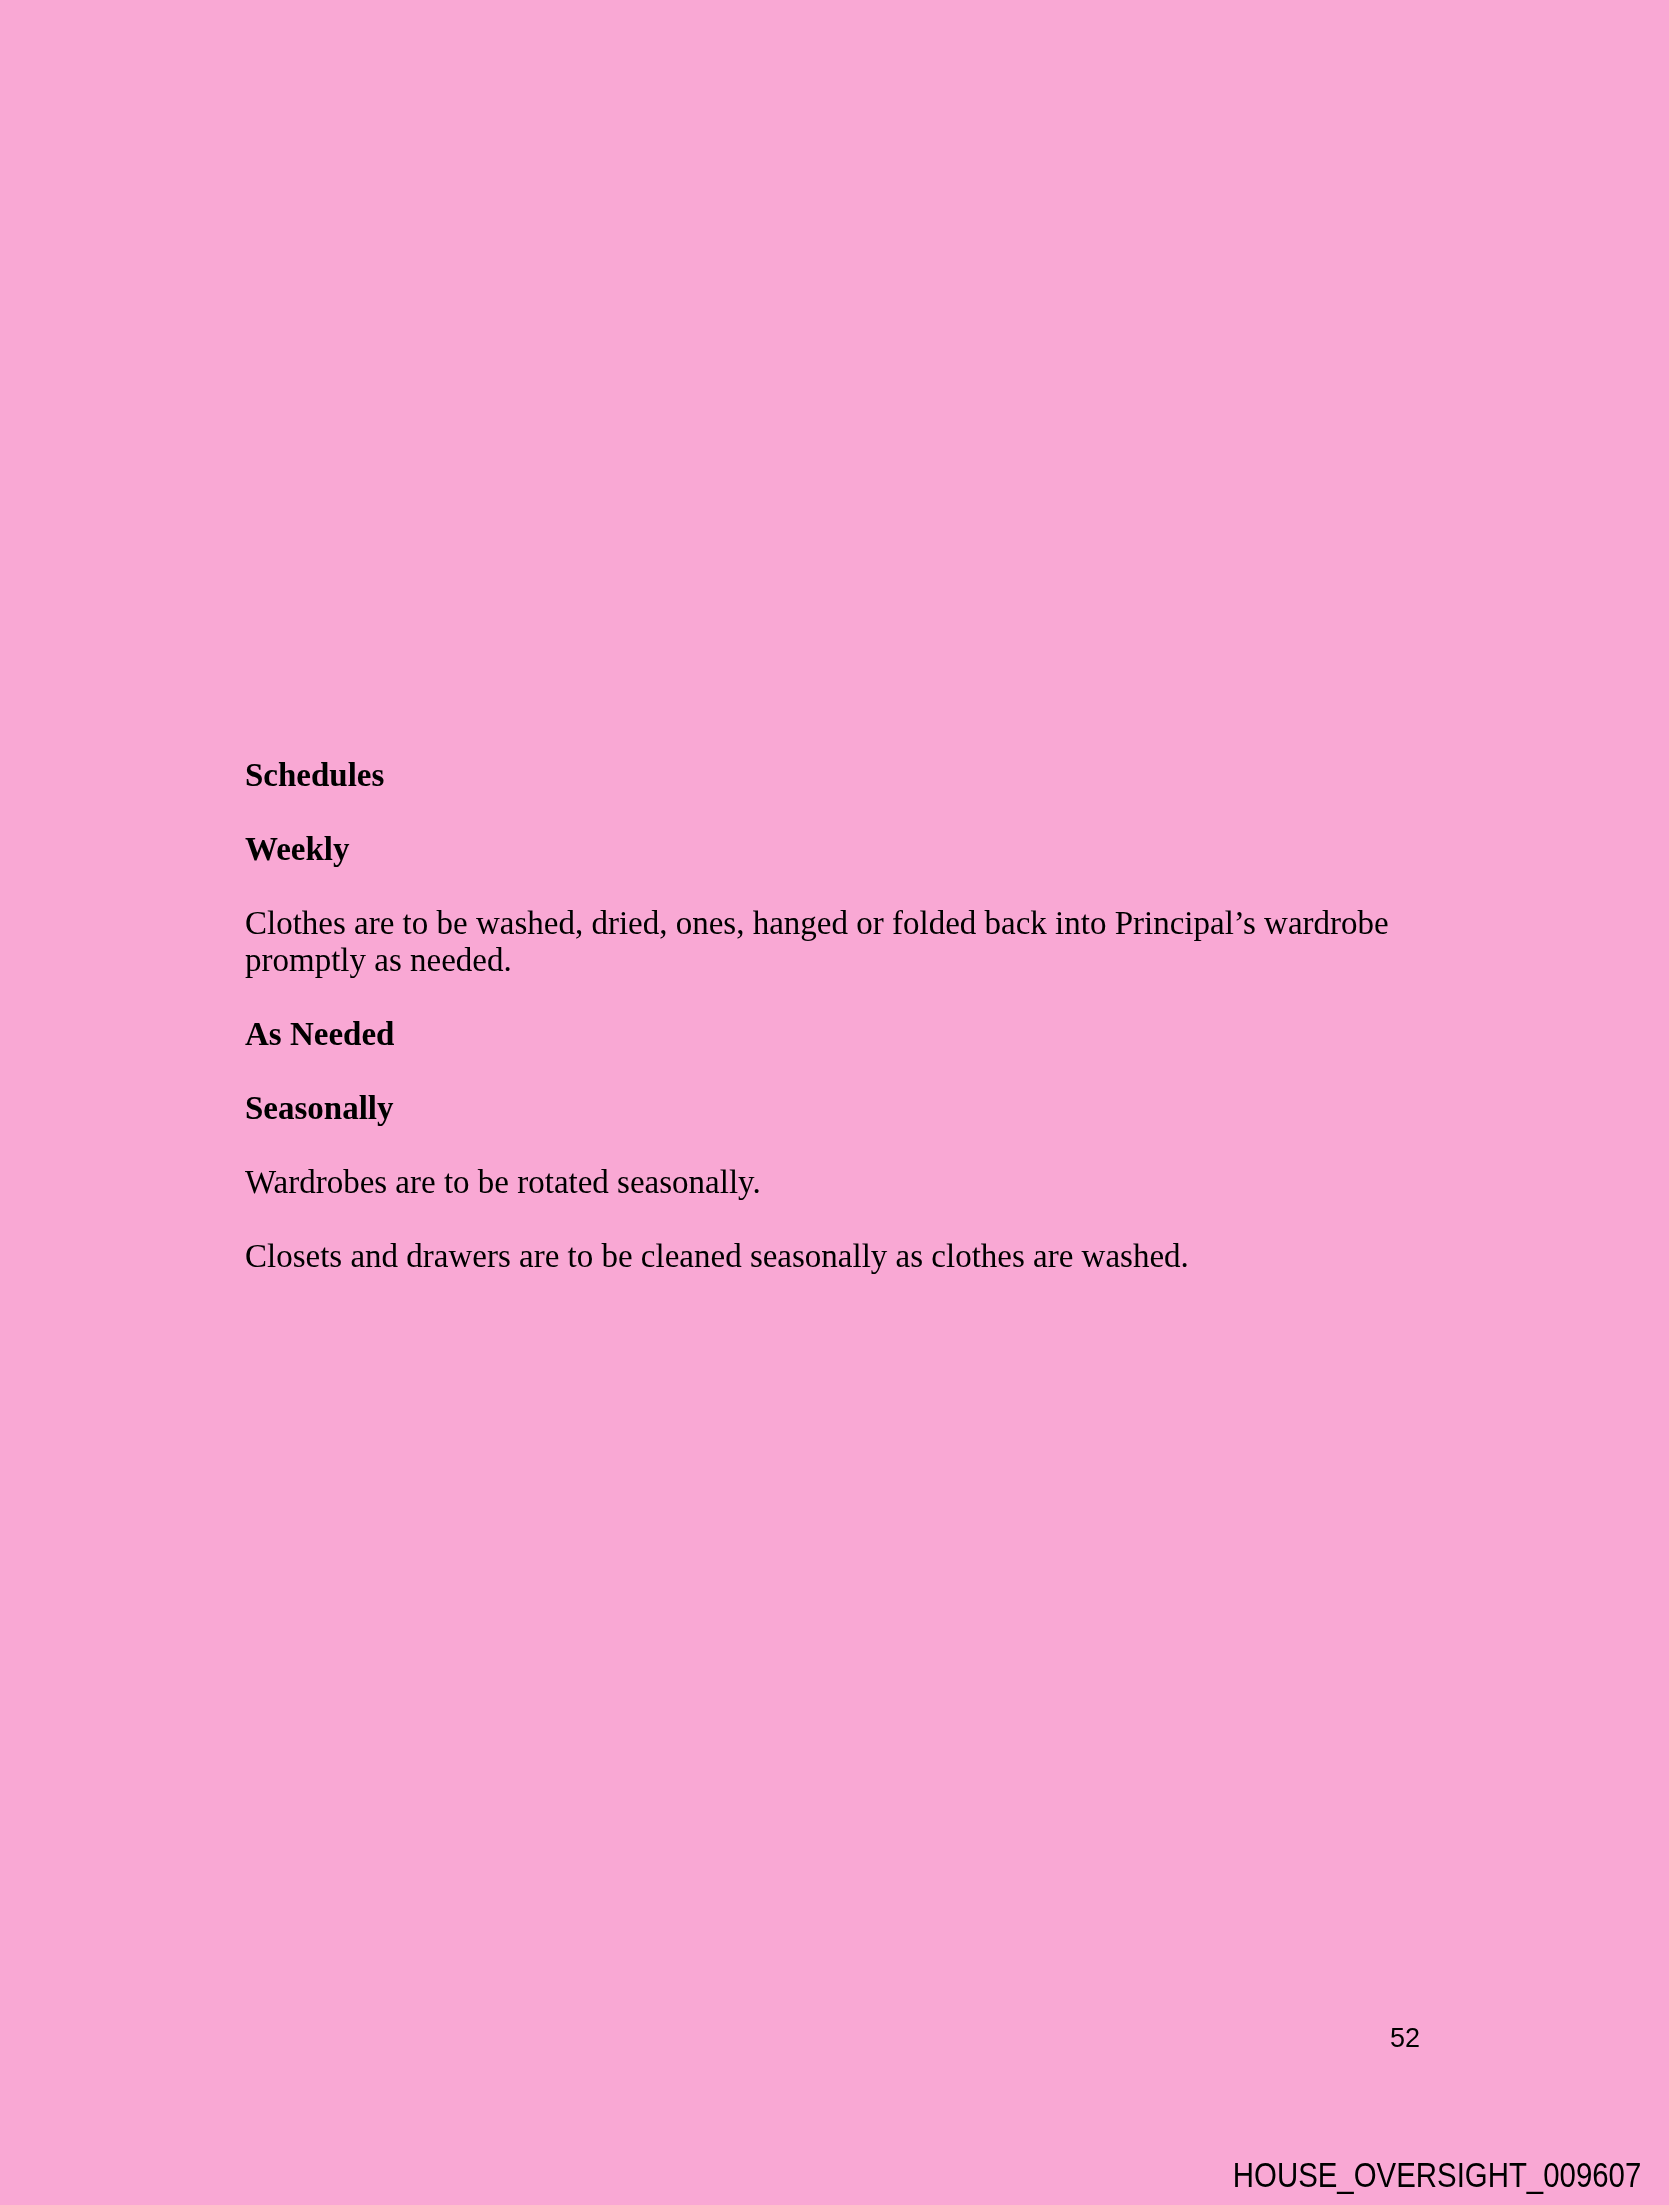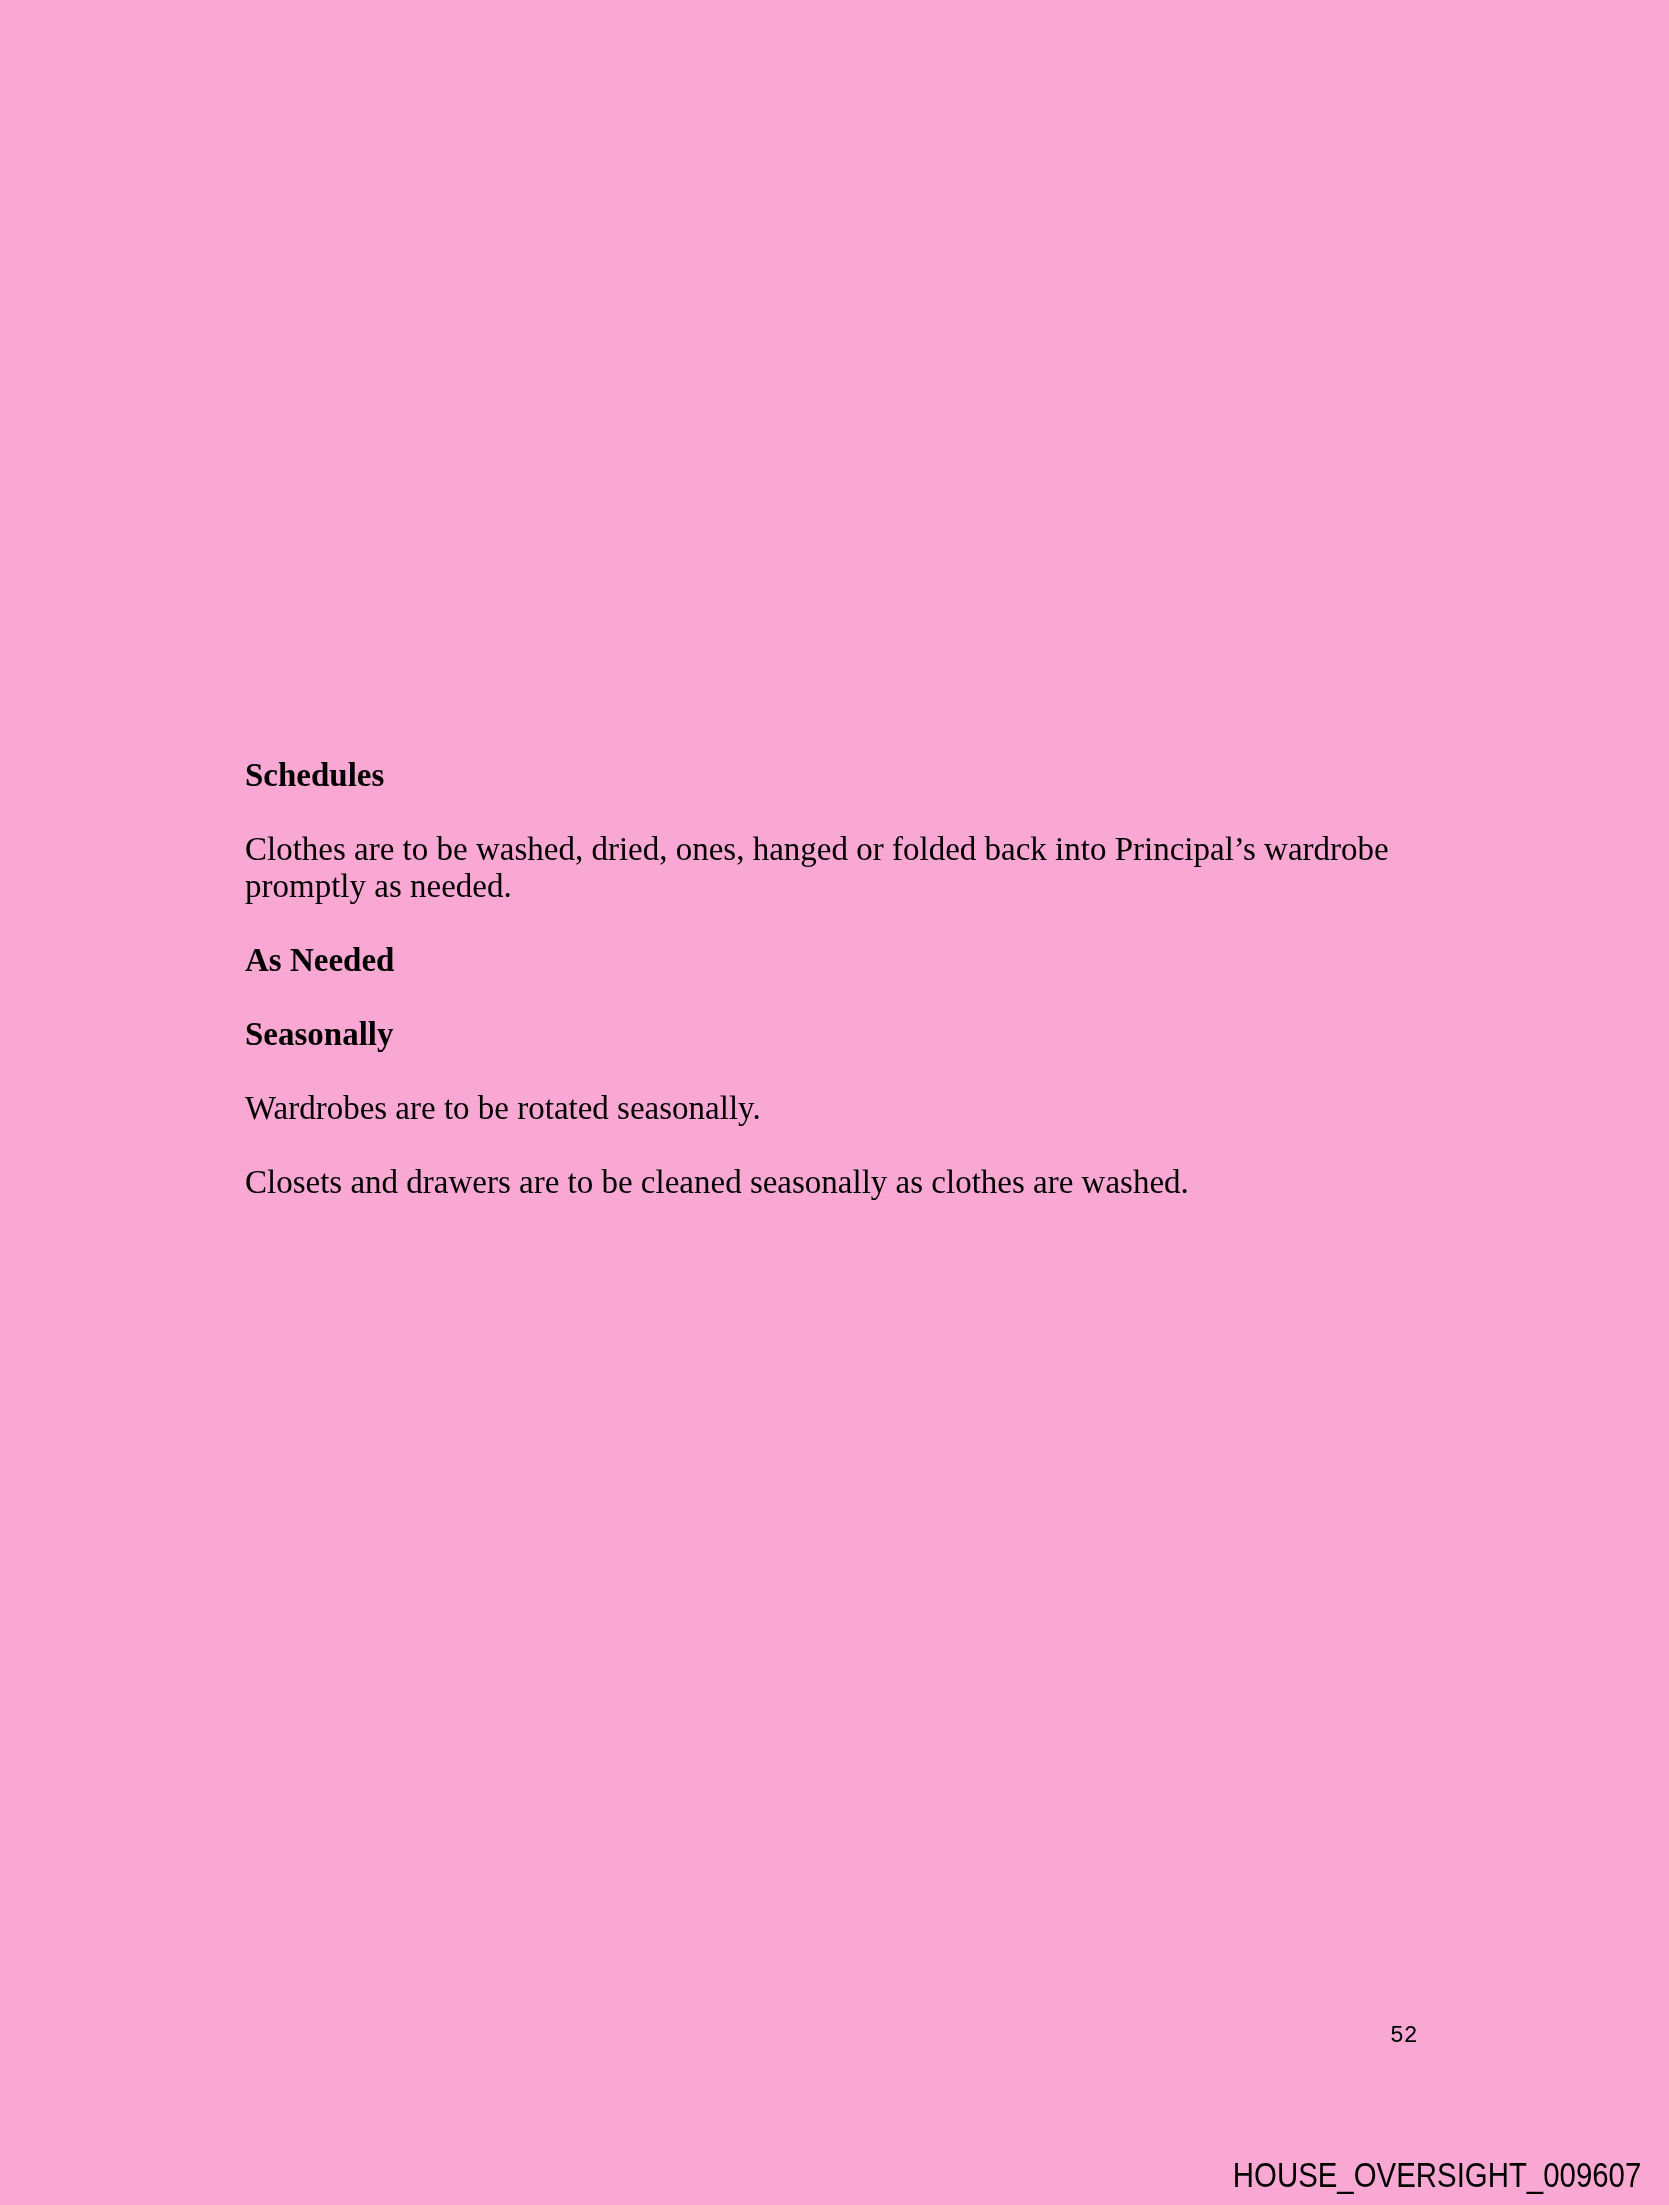--- a/index.html
+++ b/index.html
@@ -28,22 +28,22 @@
     font-size: 33px;
     line-height: 37px;
     font-weight: normal;
     margin: 0 0 37px 0;
     white-space: pre-line;
   }
   .page-number {
     position: absolute;
     left: 1390px;
     top: 2024px;
-    font-family: Liberation Mono, monospace;
-    font-size: 23px;
+    font-family: Liberation Sans, sans-serif;
+    font-size: 27px;
     line-height: 1.1;
   }
   .bates-stamp {
     position: absolute;
     right: 28px;
     top: 2156px;
     font-family: "Liberation Sans", sans-serif;
     font-size: 35px;
     line-height: 1.1;
     transform: scaleX(0.84);
@@ -53,20 +53,21 @@
 </style>
 </head>
 <body>
 
 <div class="page">
 
   <div class="content">
 
     <div class="heading">Schedules</div>
 
+    <div class="heading">Weekly</div>
 
     <p class="para">Clothes are to be washed, dried, ones, hanged or folded back into Principal’s wardrobe
 promptly as needed.</p>
 
 
     <div class="heading">As Needed</div>
 
 
 
 

